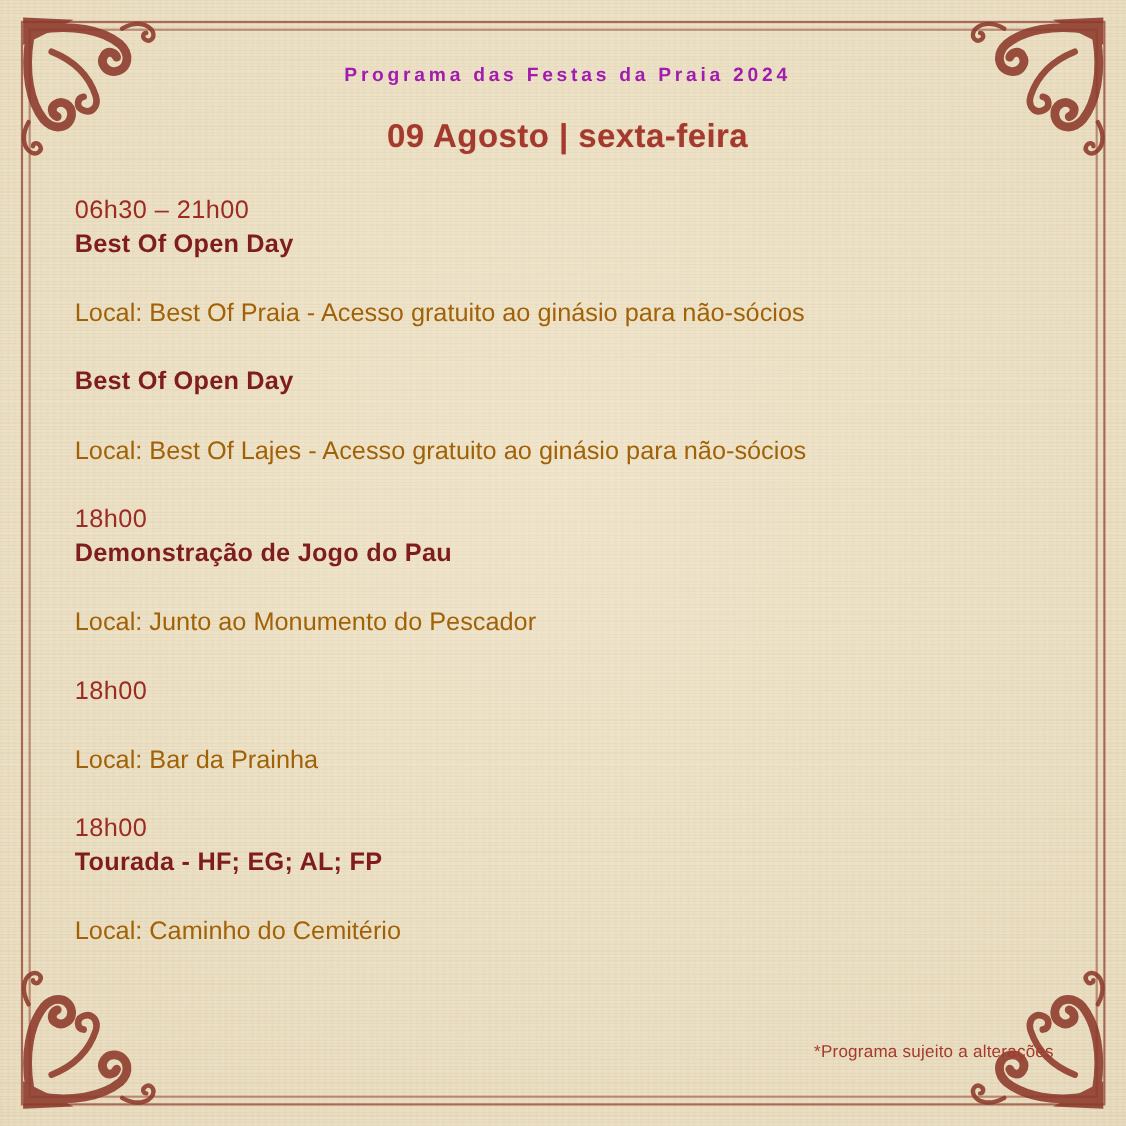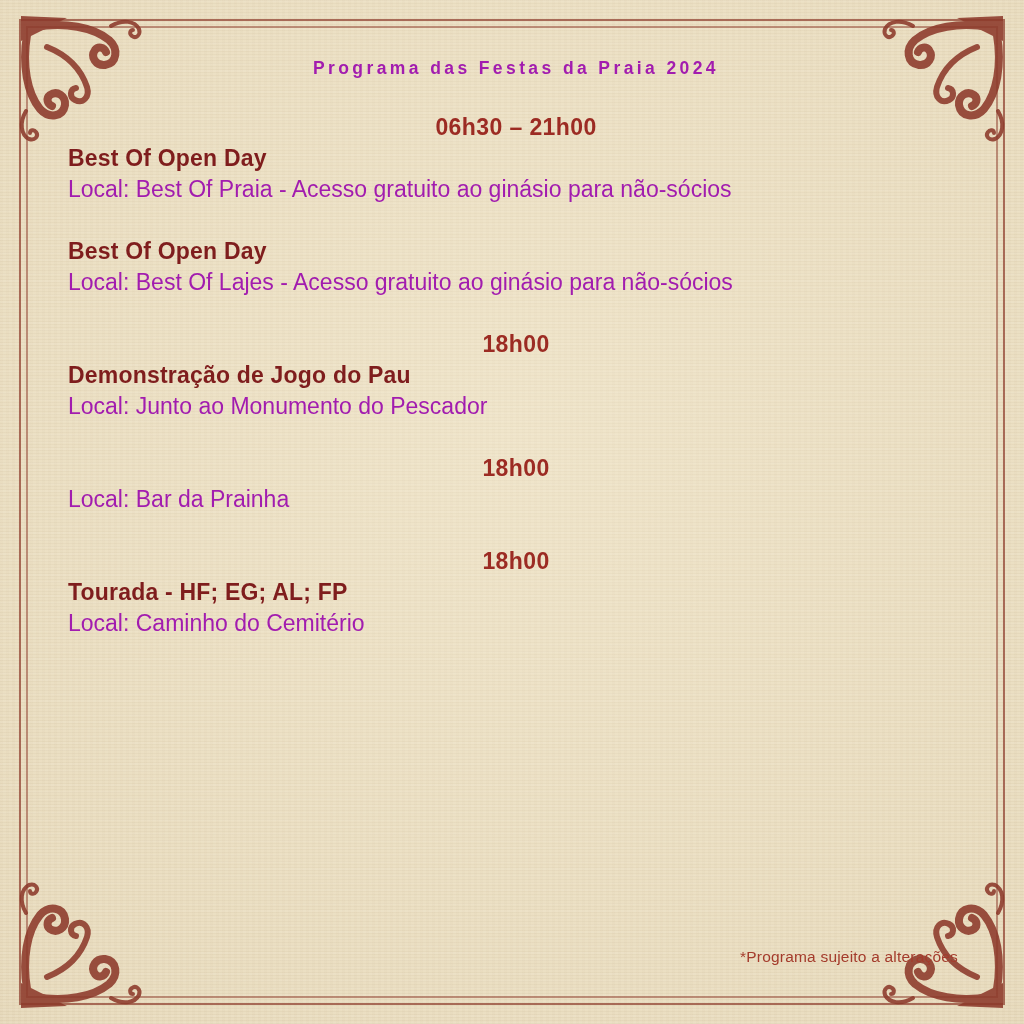--- a/index.html
+++ b/index.html
@@ -30,23 +30,23 @@
   }
   .date-heading{
     text-align:center;margin-top:29px;
     font-size:30px;font-weight:700;letter-spacing:.4px;
     color:#a43a2e;
     text-shadow:0 0 1px rgba(164,58,46,.25);
   }
   .events{margin-top:33px;}
   .event{margin-bottom:31px;}
   .event div{line-height:31px;font-size:23px;}
-  .event-time{color:#9c2b23;font-weight:700;letter-spacing:.4px;text-align:center;}
+  .event-time{color:#9c2b23;font-weight:400;letter-spacing:.4px;}
   .event-title{color:#7f1d1d;font-weight:700;letter-spacing:.2px;}
-  .event-location{color:#a21caf;font-weight:400;}
+  .event-location{color:#a16207;font-weight:400;margin-top:32px;}
   .footnote{
     position:absolute;right:66px;bottom:58px;
     font-size:15.5px;color:#a43b2c;letter-spacing:.2px;
   }
 </style>
 </head>
 <body>
 
 <svg width="0" height="0" style="position:absolute">
   <defs>
@@ -80,20 +80,21 @@
     </svg>
 </div>
 <div class="corner br">
   <svg viewBox="0 0 150 150">
       <use href="#flourish"></use>
     </svg>
 </div>
 
 <div class="content">
   <div class="header-title">Programa das Festas da Praia 2024</div>
+  <div class="date-heading">09 Agosto | sexta-feira</div>
 
   <div class="events">
     <div class="event">
       <div class="event-time">06h30 – 21h00</div>
       <div class="event-title">Best Of Open Day</div>
       <div class="event-location">Local: Best Of Praia - Acesso gratuito ao ginásio para não-sócios</div>
     </div>
     <div class="event">
       <div class="event-title">Best Of Open Day</div>
       <div class="event-location">Local: Best Of Lajes - Acesso gratuito ao ginásio para não-sócios</div>

